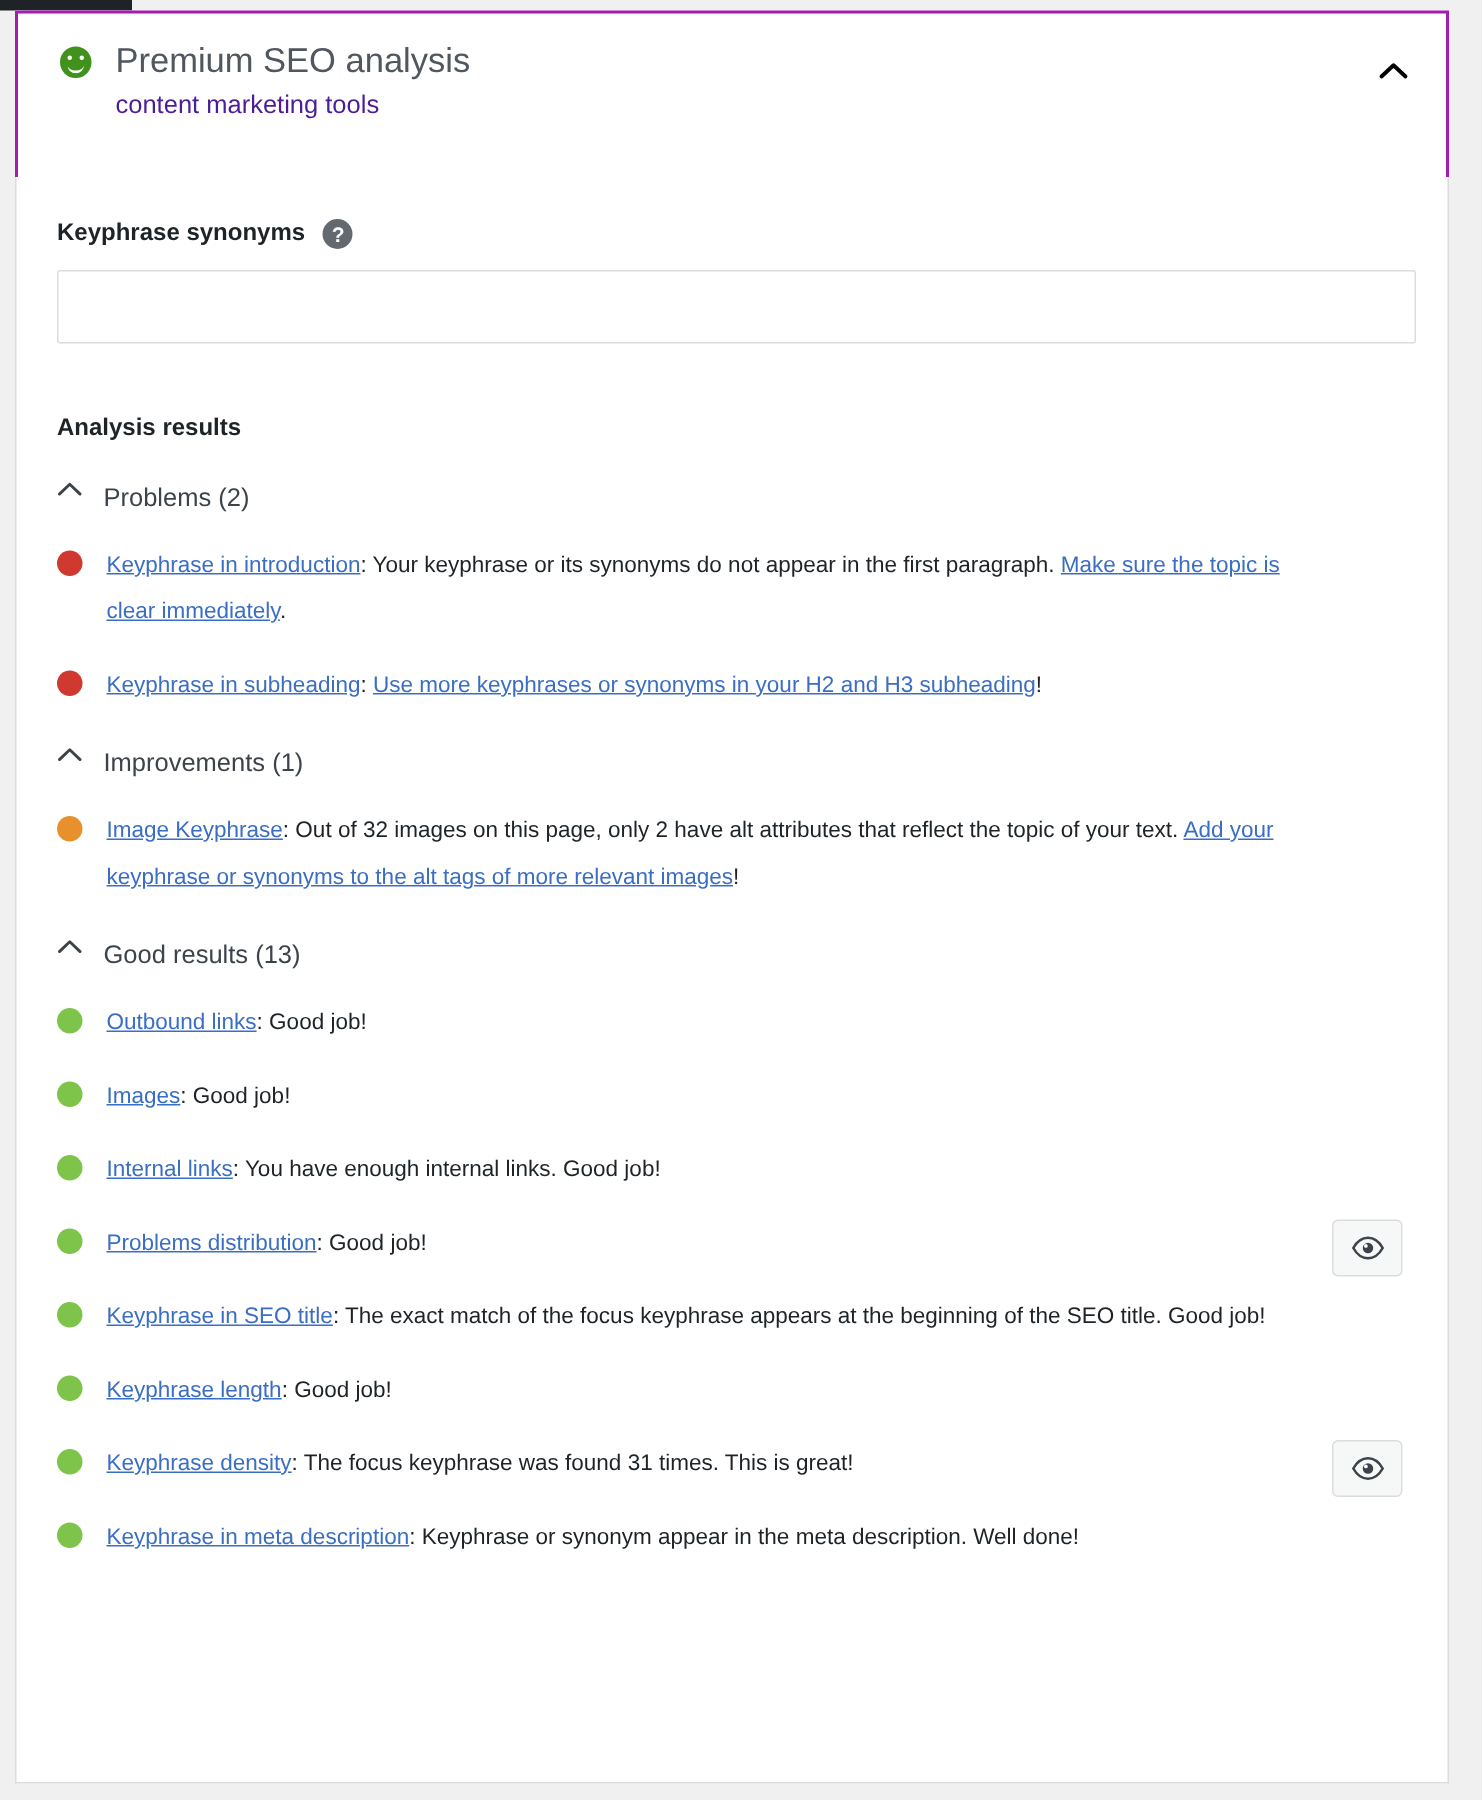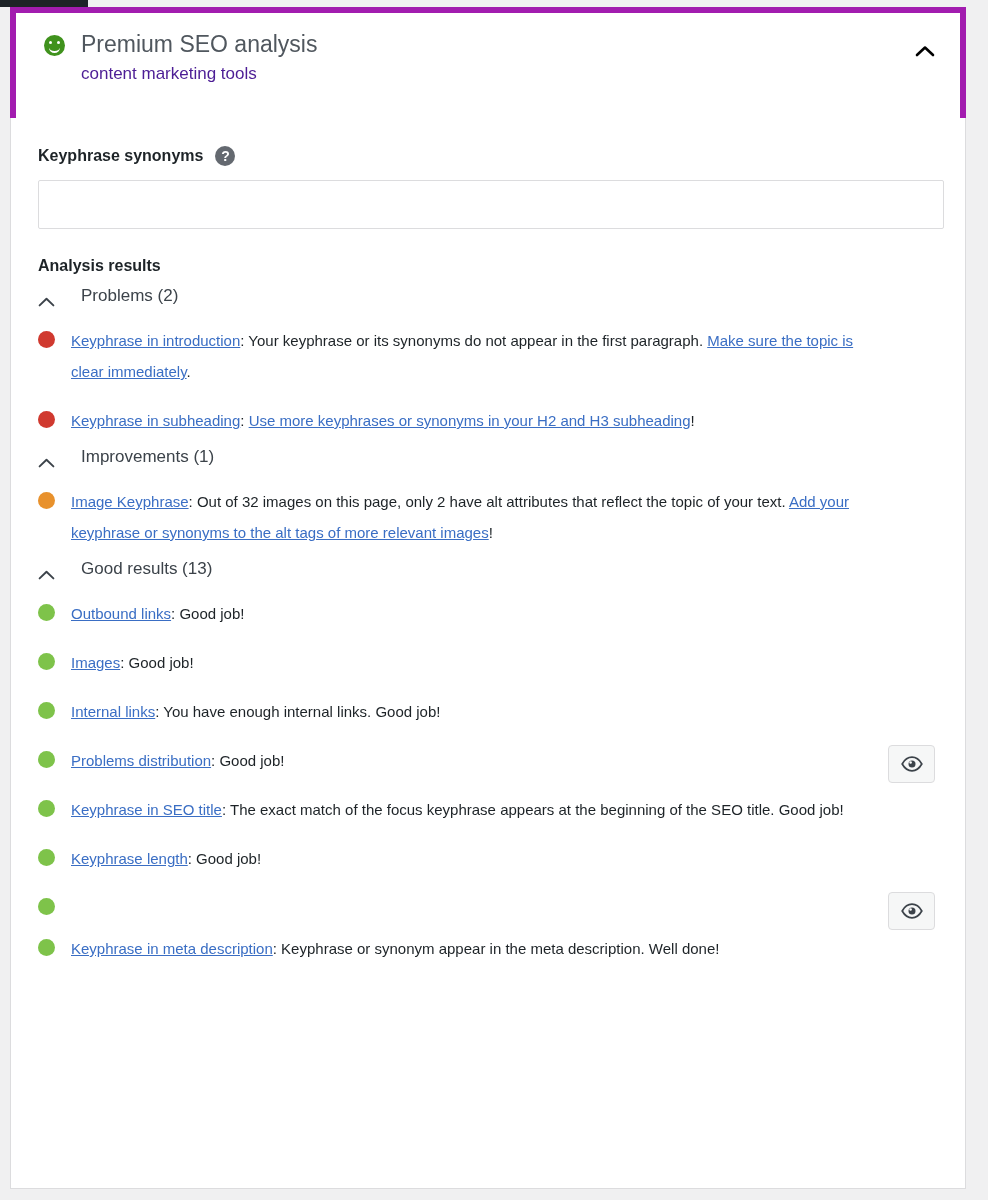--- a/index.html
+++ b/index.html
@@ -28,21 +28,21 @@
 
   
   .seo-header {
     position: absolute;
     left: 10px;
     top: 7px;
     width: 956px;
     height: 126px;
     box-sizing: border-box;
     background: #ffffff;
-    border: 6px solid #a21caf;
+    border: 2px solid #a21caf;
     display: flex;
     align-items: flex-start;
     padding: 17px 18px 0 28px;
   }
   .header-left {
     display: flex;
     align-items: flex-start;
     flex: 1 1 auto;
     min-width: 0;
   }
@@ -150,29 +150,29 @@
     font-size: 16px;
     font-family: "Liberation Sans", sans-serif;
     padding: 0 10px;
     color: #1d2327;
   }
 
   .section-title {
     font-size: 16px;
     font-weight: 700;
     color: #1d2327;
-    margin-top: 28px;
+    margin-top: 48px;
   }
 
   
   .group-header {
     display: flex;
-    align-items: flex-end;
-    gap: 26px;
-    margin-top: 10px;
+    align-items: flex-start;
+    gap: 14px;
+    margin-top: 26px;
     cursor: pointer;
     background: none;
     border: none;
     padding: 0;
     font-family: "Liberation Sans", sans-serif;
   }
   .group-header .chev { flex: 0 0 auto; display: flex; }
   .group-label {
     font-size: 17px;
     color: #3c434a;
@@ -336,20 +336,21 @@
           <li class="assessment-item">
             <span class="bullet good"></span>
             <span class="assessment-text"><span class="lnk">Keyphrase in SEO title</span><span>: The exact match of the focus keyphrase appears at the beginning of the SEO title. Good job!</span></span>
           </li>
           <li class="assessment-item">
             <span class="bullet good"></span>
             <span class="assessment-text"><span class="lnk">Keyphrase length</span><span>: Good job!</span></span>
           </li>
           <li class="assessment-item">
             <span class="bullet good"></span>
+            <span class="assessment-text"><span class="lnk">Keyphrase density</span><span>: The focus keyphrase was found 31 times. This is great!</span></span>
             <button class="eye-btn">
               <svg width="22" height="16" viewBox="0 0 22 16">
                 <path d="M1.2 8 C4 3 7.6 1.2 11 1.2 C14.4 1.2 18 3 20.8 8 C18 13 14.4 14.8 11 14.8 C7.6 14.8 4 13 1.2 8 Z" fill="none" stroke="#3c434a" stroke-width="1.7"></path>
                 <circle cx="11" cy="8" r="3.5" fill="#3c434a"></circle>
                 <circle cx="9.6" cy="6.6" r="1.25" fill="#ffffff"></circle>
               </svg>
             </button>
           </li>
           <li class="assessment-item">
             <span class="bullet good"></span>

